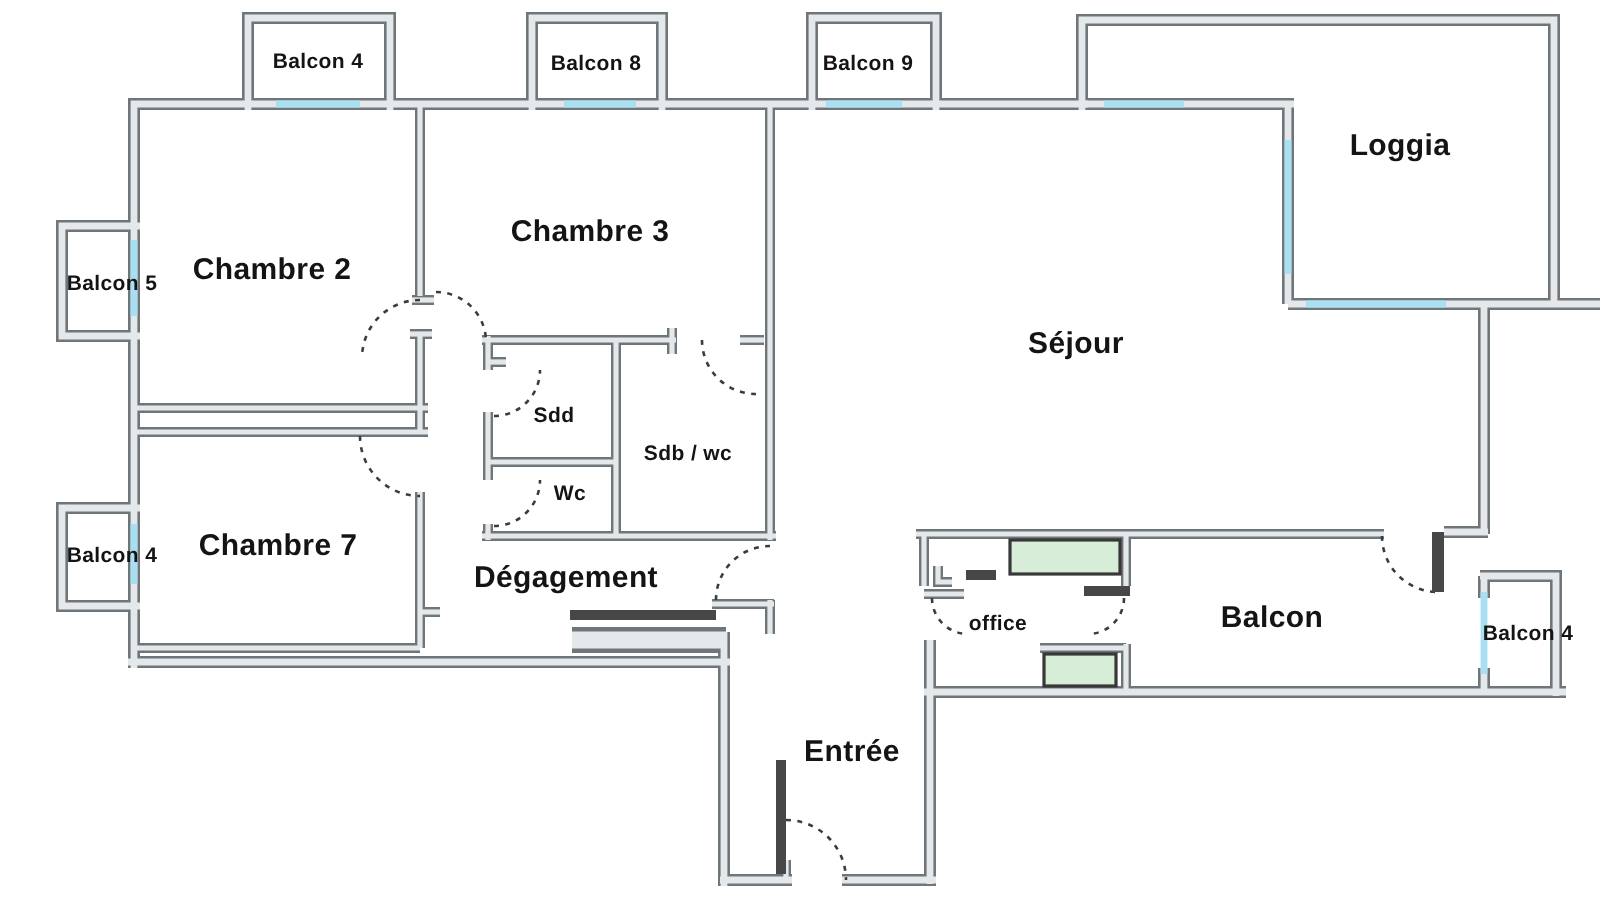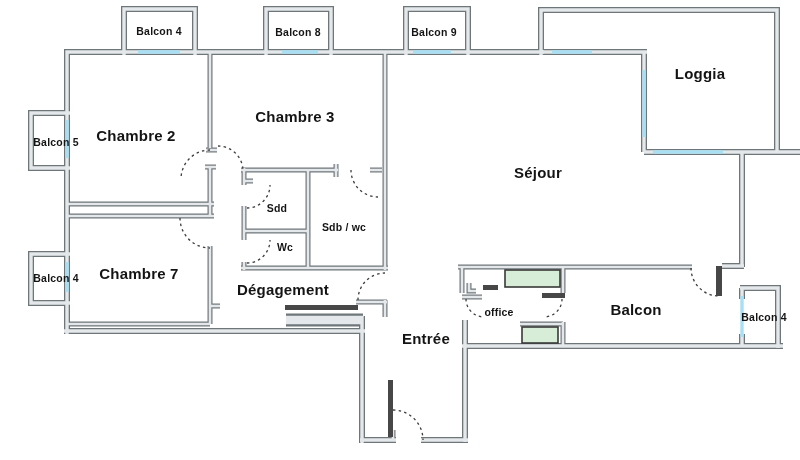--- a/index.html
+++ b/index.html
@@ -197,15 +197,15 @@
   <div class="lbl" style="left:295px;top:116px">Chambre 3</div>
   <div class="lbl" style="left:538px;top:172px">Séjour</div>
   <div class="lbl sm" style="left:56px;top:278px">Balcon 4</div>
   <div class="lbl" style="left:139px;top:273px">Chambre 7</div>
   <div class="lbl sm" style="left:277px;top:208px">Sdd</div>
   <div class="lbl sm" style="left:344px;top:227px">Sdb / wc</div>
   <div class="lbl sm" style="left:285px;top:247px">Wc</div>
   <div class="lbl" style="left:283px;top:289px">Dégagement</div>
   <div class="lbl sm" style="left:499px;top:312px">office</div>
   <div class="lbl" style="left:636px;top:309px">Balcon</div>
-  <div class="lbl" style="left:426px;top:338px">Entrée</div>
+  <div class="lbl" style="left:426px;top:376px">Entrée</div>
   <div class="lbl sm" style="left:764px;top:317px">Balcon 4</div>
 </div>
 
 </body></html>

